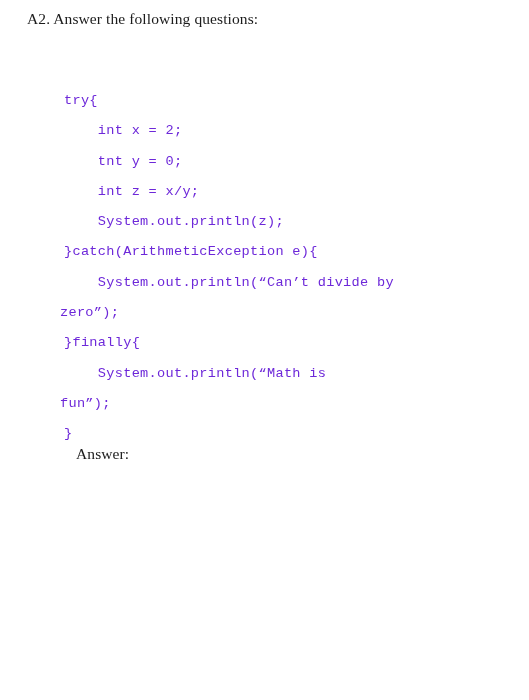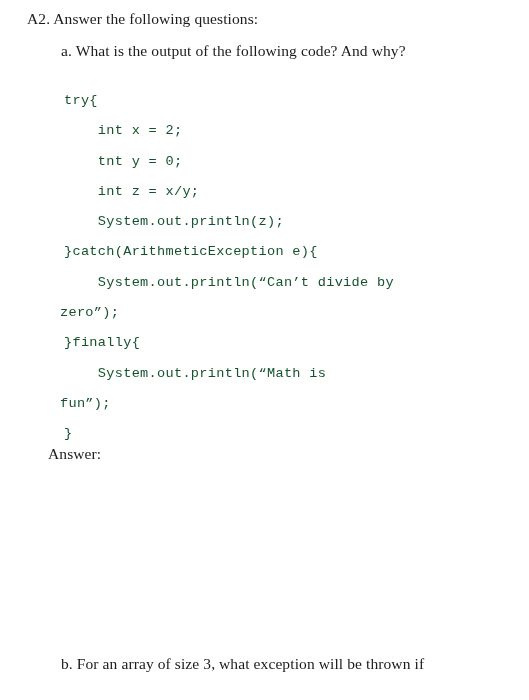--- a/index.html
+++ b/index.html
@@ -42,21 +42,21 @@
 
   .q-sub-a {
     position: absolute;
     left: 61px;
     top: 41px;
     white-space: nowrap;
   }
 
   .answer-label {
     position: absolute;
-    left: 48px;
+    left: 76px;
     top: 444px;
     white-space: nowrap;
   }
 
   .q-sub-b {
     position: absolute;
     left: 61px;
     top: 654px;
     width: 430px;
   }
@@ -70,21 +70,21 @@
 
   
   .code {
     position: absolute;
     left: 64px;
     top: 86px;
     width: 420px;
     font-family: "Liberation Mono", "DejaVu Sans Mono", monospace;
     font-size: 13.6px;
     line-height: 30.3px;
-    color: #14532d;
+    color: #6d28d9;
     letter-spacing: 0.3px;
     white-space: pre;
   }
   .code .line {
     display: block;
     white-space: pre;
     height: 30.3px;
   }
   
   .code .cont {
@@ -105,27 +105,25 @@
     background: transparent;
   }
 </style>
 </head>
 <body>
 
 <div class="page">
 
   <div class="prose q-main">A2. Answer the following questions:</div>
 
-  <div class="prose q-sub-a">a. What is the output of the following code? And why?</div>
 
   <div class="code"><span class="line">try{</span><span class="line">    int x = 2;</span><span class="line">    tnt y = 0;</span><span class="line">    int z = x/y;</span><span class="line">    System.out.println(z);</span><span class="line">}catch(ArithmeticException e){</span><span class="line">    System.out.println(“Can’t divide by</span><span class="cont">zero”);</span><span class="line">}finally{</span><span class="line">    System.out.println(“Math is</span><span class="cont">fun”);</span><span class="line">}</span></div>
 
   <div class="prose answer-label">Answer:</div>
 
   <div class="prose q-sub-b">
-    <span class="ln ln1">b. For an array of size 3, what exception will be thrown if</span>
   </div>
 
   <div class="scrollbar-track">
     
   </div>
 
 </div>
 
 </body></html>

